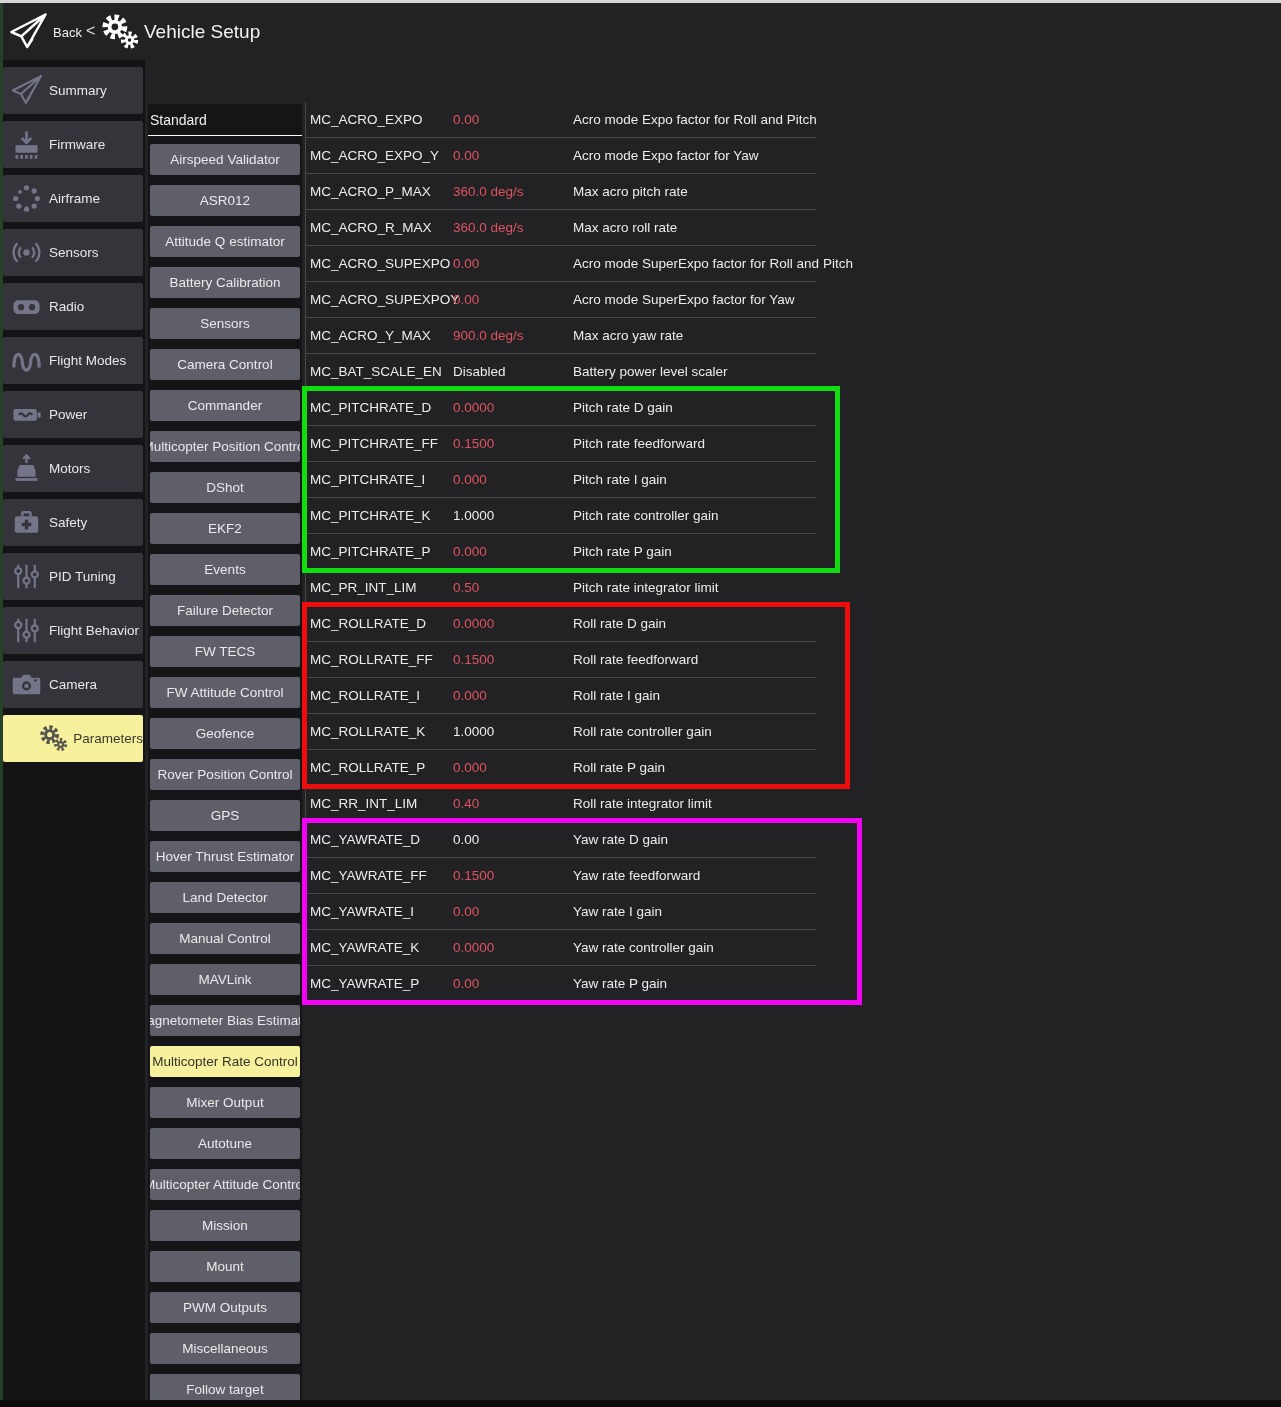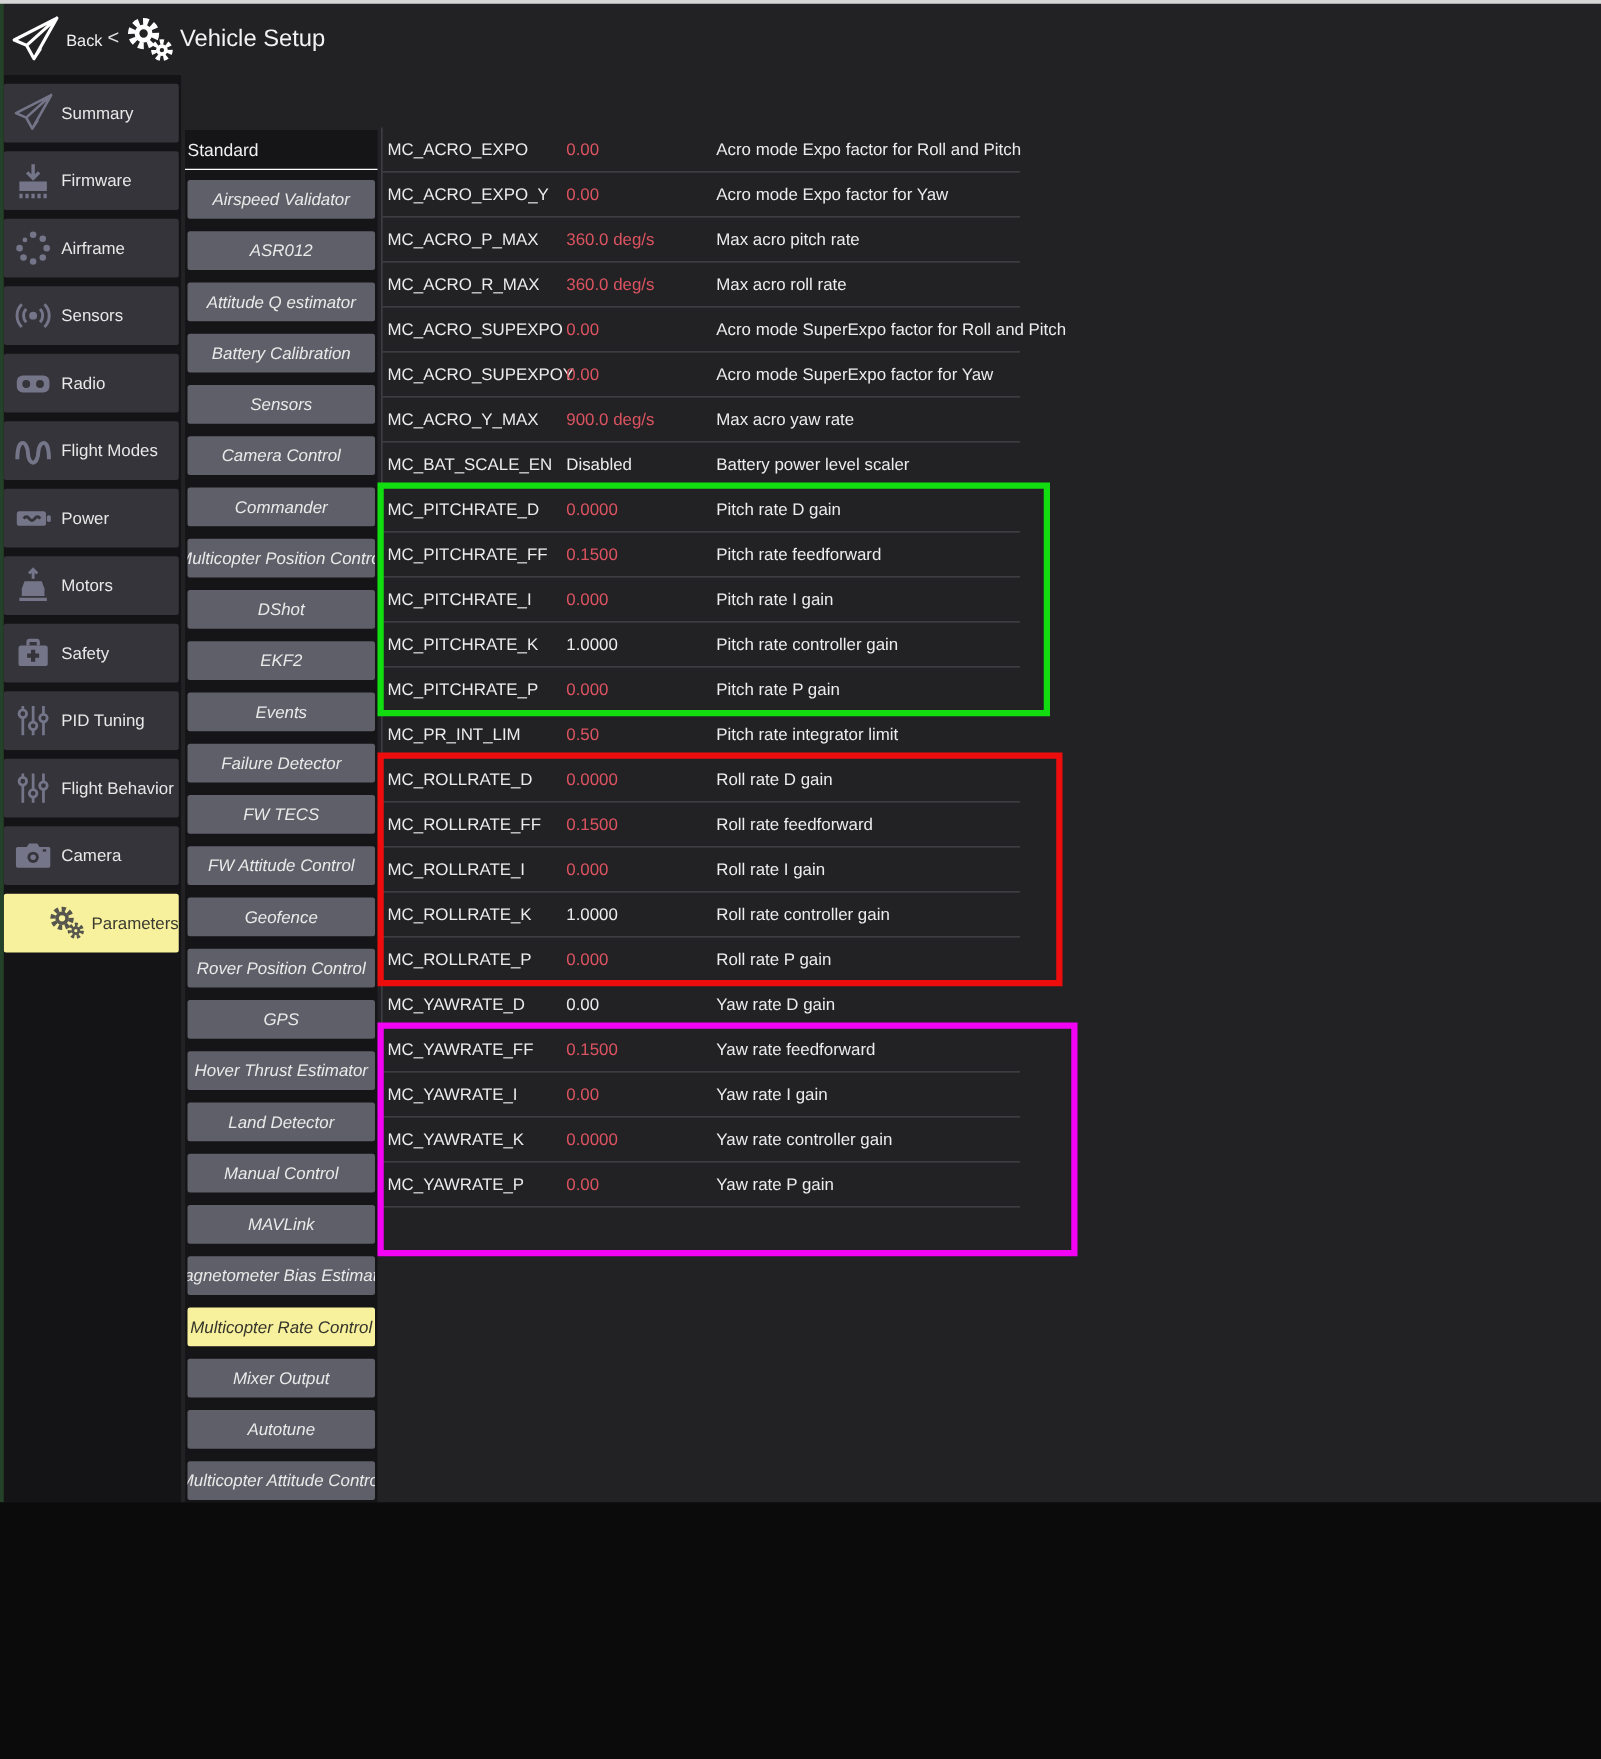--- a/index.html
+++ b/index.html
@@ -1,19 +1,19 @@
 <!DOCTYPE html>
 <html style="--modcolor: #dc5360;"><head>
 <meta charset="utf-8">
 <style>
   * { margin:0; padding:0; box-sizing:border-box; }
   html,body { background:#0b0b0c; }
   body { font-family:"Liberation Sans","DejaVu Sans",sans-serif; }
   .app {
-    position:relative; width:1281px; height:1202px; overflow:hidden;
+    position:relative; width:1281px; height:1400px; overflow:hidden;
     background:#222225; color:#ececec;
   }
   .top-line { position:absolute; top:0; left:0; right:0; height:3px; background:#d6d6d6; z-index:60; }
   .left-edge { position:absolute; top:0; left:0; bottom:0; width:3px; background:#24422a; z-index:59; }
 
   
   .header { position:absolute; top:3px; left:0; right:0; height:57px; background:#222225; }
   .logo { position:absolute; left:8px; top:9px; width:40px; height:40px; color:#ffffff; }
   .logo svg { width:100%; height:100%; }
   .back-btn { position:absolute; left:53px; top:22px; font-size:13px; color:#f0f0f0; cursor:default; }
@@ -57,21 +57,21 @@
   .tools-btn {
     position:absolute; right:4px; top:8px; width:60px; height:31px;
     background:#69697a; color:#f2f2f2; border:none; font-size:13px; border-radius:2px;
     font-family:inherit; cursor:default;
   }
 
   
   .cat-panel { position:absolute; left:3px; top:44px; width:154px; bottom:0; background:#151517; }
   .cat-header { margin:8px 0 0 2px; font-size:14px; color:#f0f0f0; }
   .cat-underline { height:1px; background:#ffffff; margin-top:7px; }
-  .cat-list { margin-top:8px;font-style:italic; }
+  .cat-list { margin-top:8px; }
   .cat-btn {
     height:31px; margin:0 2px 10px 2px; background:#5f5f69; color:#e9e9e9;
     display:flex; align-items:center; justify-content:center;
     font-size:13.5px; white-space:nowrap; overflow:hidden; border-radius:2px; cursor:default;
   }
   .cat-btn.sel { background:#f7f09c; color:#35352c; }
 
   
   .table-panel { position:absolute; left:157px; top:42px; right:0; bottom:0; }
   .rows { position:relative; margin-left:3px; width:511px; border-left:1px solid #47474b; }
@@ -382,20 +382,25 @@
             <span class="c-name">MC_ROLLRATE_K</span>
             <span class="c-val">1.0000</span>
             <span class="c-desc">Roll rate controller gain</span>
           </div>
           <div class="prow">
             <span class="c-name">MC_ROLLRATE_P</span>
             <span class="c-val mod">0.000</span>
             <span class="c-desc">Roll rate P gain</span>
           </div>
           <div class="prow">
+            <span class="c-name">MC_RR_INT_LIM</span>
+            <span class="c-val mod">0.40</span>
+            <span class="c-desc">Roll rate integrator limit</span>
+          </div>
+          <div class="prow">
             <span class="c-name">MC_YAWRATE_D</span>
             <span class="c-val">0.00</span>
             <span class="c-desc">Yaw rate D gain</span>
           </div>
           <div class="prow">
             <span class="c-name">MC_YAWRATE_FF</span>
             <span class="c-val mod">0.1500</span>
             <span class="c-desc">Yaw rate feedforward</span>
           </div>
           <div class="prow">

